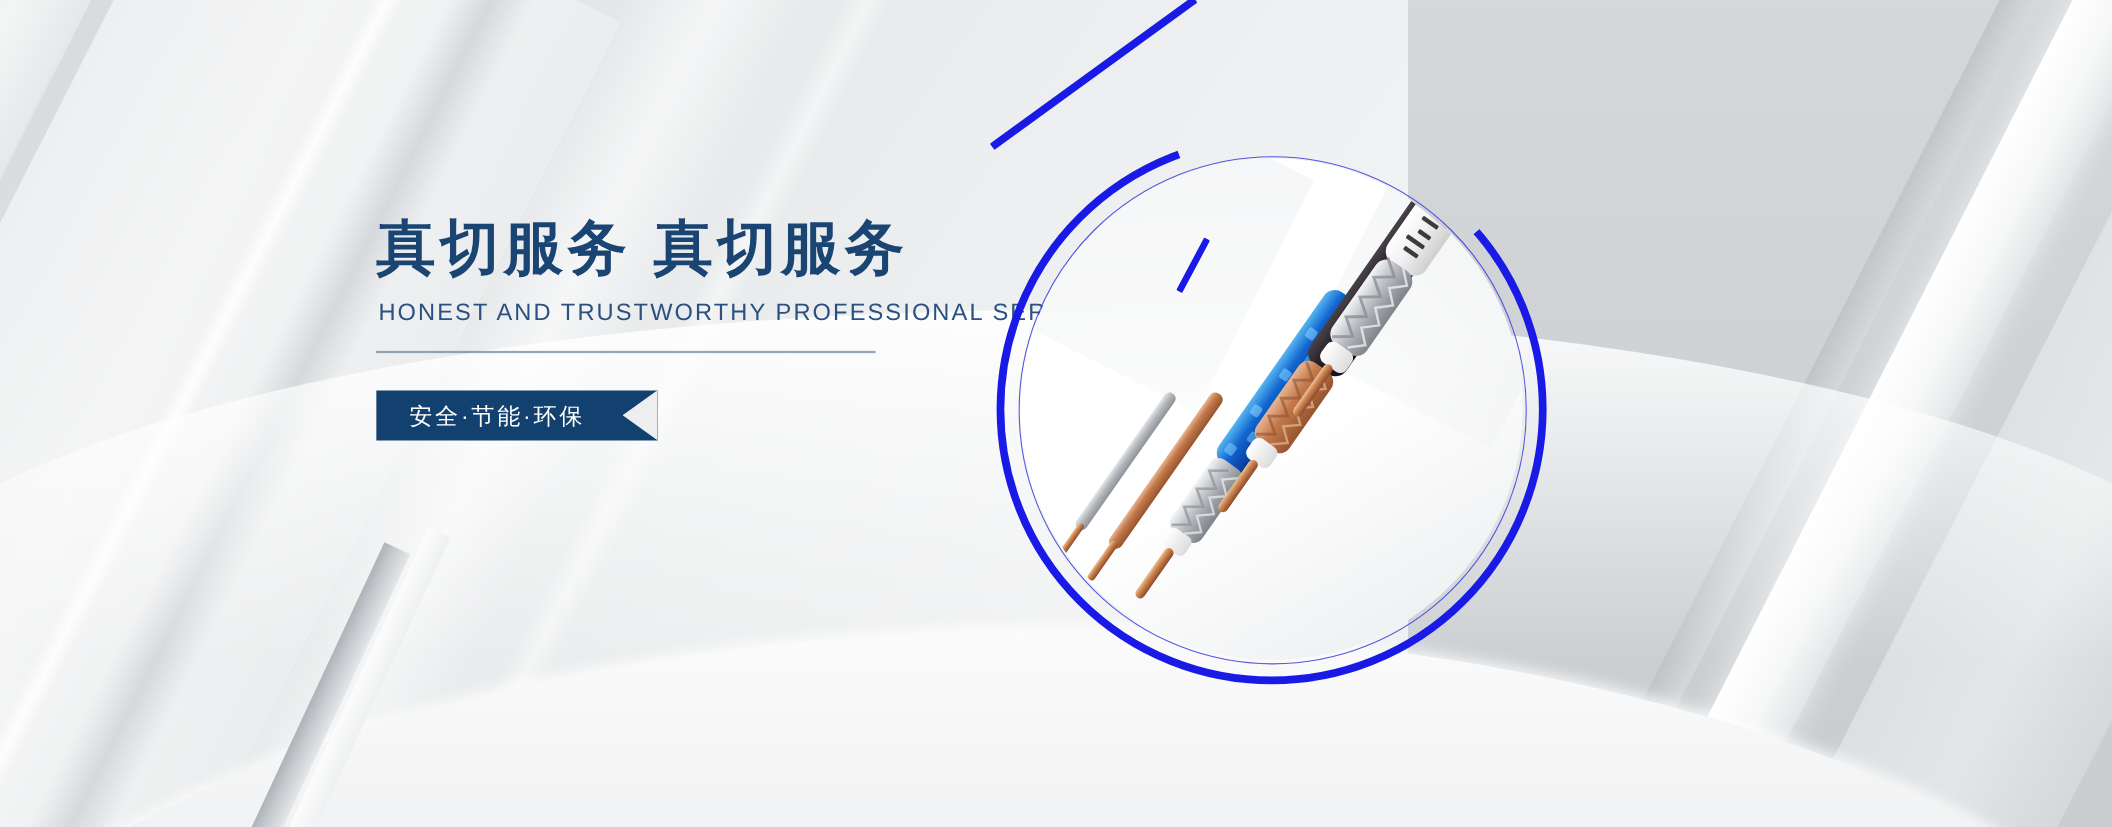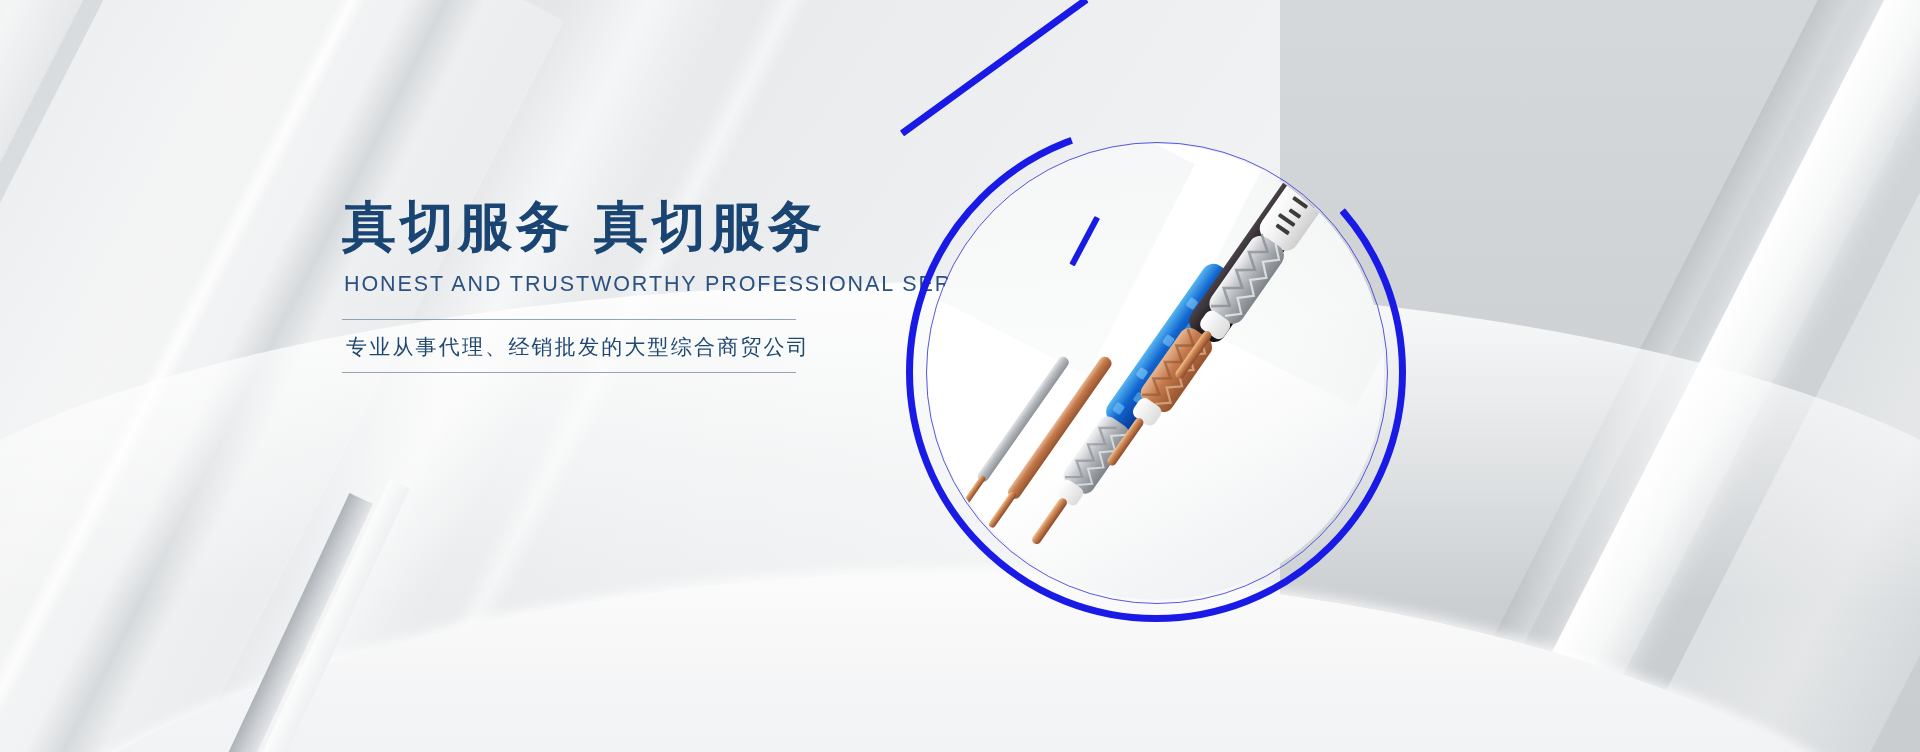--- a/index.html
+++ b/index.html
@@ -144,23 +144,25 @@
   <div class="strut"></div>
   <div class="strut2"></div>
 
   <div class="copy">
 
     <h1 class="headline"><span>真切服务</span><span class="gap"></span><span>真切服务</span></h1>
 
     <div class="subtitle">HONEST AND TRUSTWORTHY PROFESSIONAL SERVICES</div>
 
     <div class="rule"></div>
-    <div class="tagline">专业从事代理、经销批发的大型综合商贸公司</div>
     <div class="rule lower"></div>
 
+    <div class="tag-ribbon">
+      <span class="tag-text">安全·节能·环保</span>
+    </div>
   </div>
 
   <div class="medallion">
 
     <div class="photo">
       <div class="photo-bg"></div>
       <div class="photo-shade"></div>
       <div class="photo-shade2"></div>
 
       <svg width="456" height="456" viewBox="0 0 456 456" style="position:absolute;left:0;top:0">

